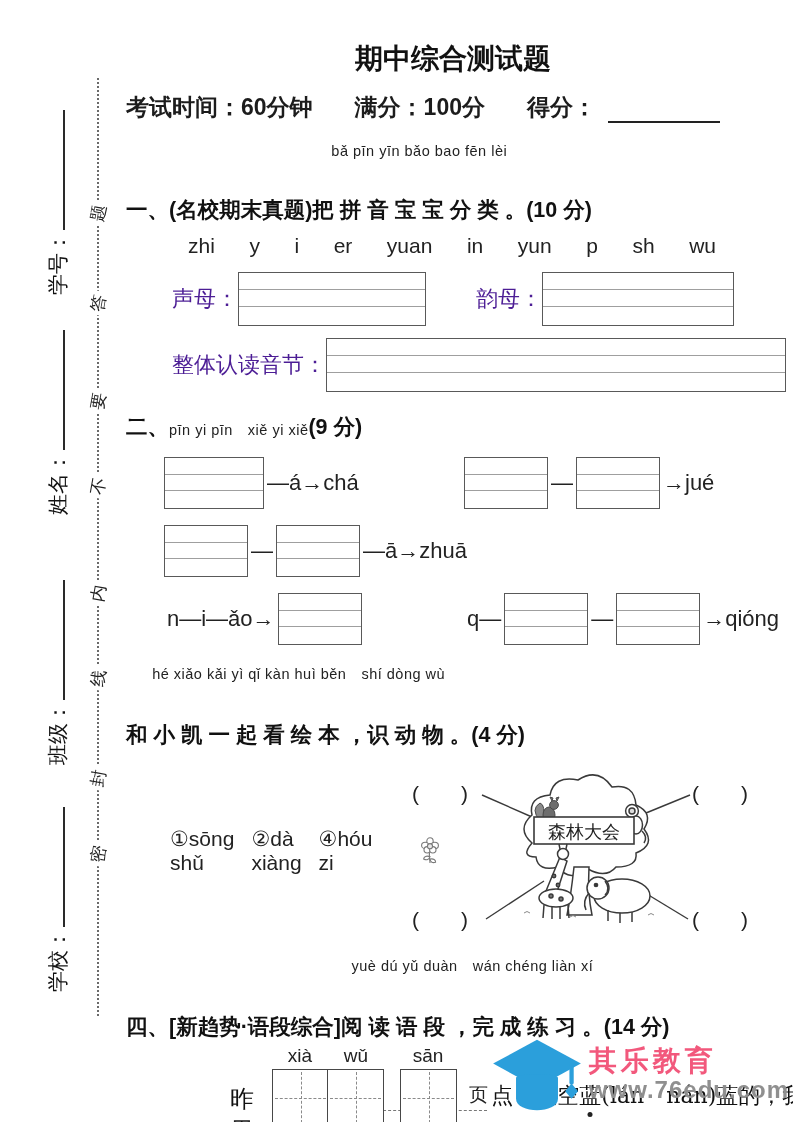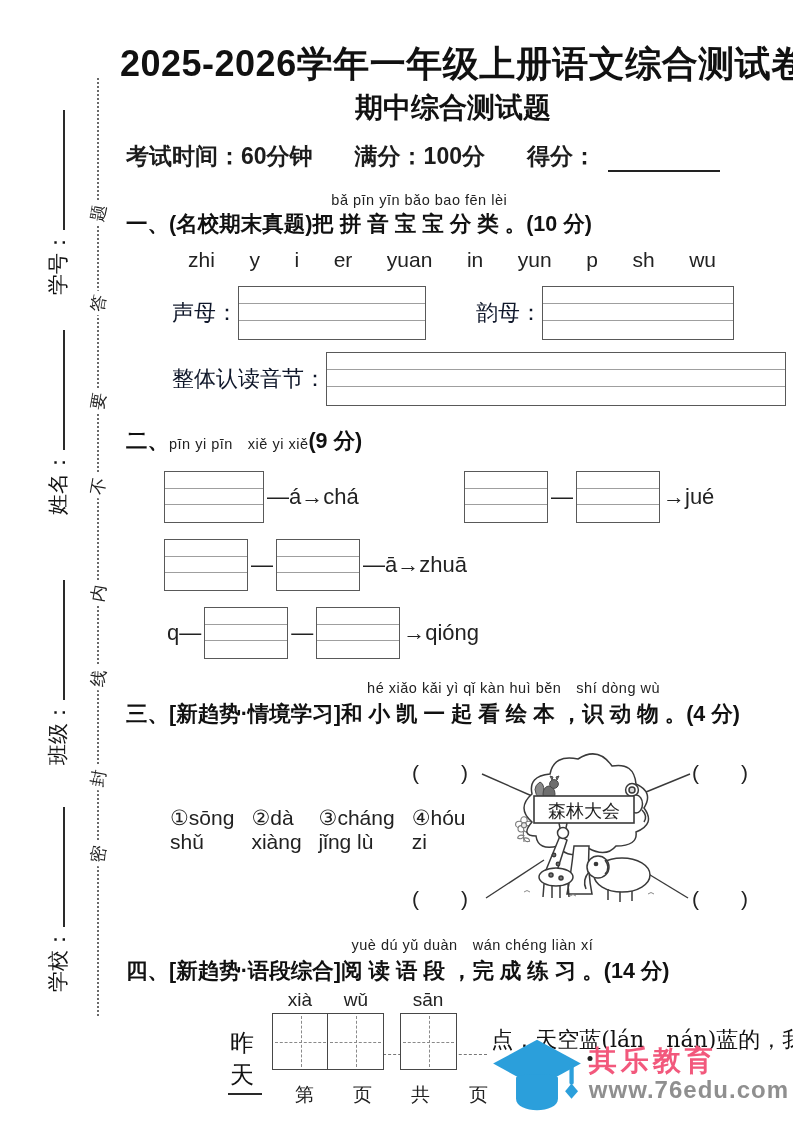--- a/index.html
+++ b/index.html
@@ -21,32 +21,32 @@
   .fld-blank{display:inline-block;width:120px;height:14px;border-bottom:2.5px solid #2a2a2a;margin-left:2px;}
   
   #main{position:absolute;left:120px;top:40px;width:666px;}
   .page-title{font-size:36px;font-weight:800;white-space:nowrap;letter-spacing:0.5px;text-align:center;color:#111;}
   .page-subtitle{font-size:28px;font-weight:800;text-align:center;color:#111;}
   .exam-info{display:flex;align-items:flex-end;gap:42px;margin-top:14px;font-size:23px;font-weight:700;padding-left:6px;}
   .score-blank{display:inline-block;width:112px;height:8px;border-bottom:2.5px solid #222;}
   
   .sec{margin-top:20px;}
   .sec-head{display:flex;align-items:flex-end;font-size:21.5px;font-weight:800;white-space:nowrap;padding-left:6px;color:#111;}
-  .sec-main-col{display:flex;flex-direction:column;align-items:center;}
+  .sec-main-col{display:flex;flex-direction:column;align-items:center;gap:35px;}
   .sec-pinyin{font-size:14.5px;font-weight:400;color:#222;letter-spacing:0.5px;margin-bottom:1px;}
   
   .p4{
     border:1.6px solid #595959;background-color:#fff;
     background-image:linear-gradient(#9f9f9f,#9f9f9f),linear-gradient(#9f9f9f,#9f9f9f);
     background-size:100% 1px;background-position:0 32%,0 65%;background-repeat:no-repeat;
   }
   
   .s1-items{display:flex;justify-content:space-between;width:528px;margin:10px 0 0 68px;font-size:21px;color:#222;}
   .s1-row{display:flex;align-items:center;margin-top:14px;padding-left:52px;}
-  .kai{font-family:"DejaVu Serif",serif;font-size:22px;color:#0f172a;}
+  .kai{font-family:"DejaVu Serif",serif;font-size:22px;color:#4c1d95;}
   .s1-row .p4{height:52px;}
   .sm-box{width:186px;}
   .ym-box{width:190px;}
   .zt-box{flex:1;height:52px;}
   .gap36{width:50px;}
   
   .s2-row{display:flex;align-items:center;margin-top:16px;padding-left:44px;font-size:22px;color:#222;}
   .s2-left{display:flex;align-items:center;width:300px;}
   .s2-right{display:flex;align-items:center;}
   .s2-row .p4{height:50px;width:82px;}
@@ -104,21 +104,20 @@
 </div>
 <div class="seal-field" style="top:765px">
   <span>班级：</span><span class="fld-blank"></span>
 </div>
 <div class="seal-field" style="top:992px">
   <span>学校：</span><span class="fld-blank"></span>
 </div>
 
 <div id="main">
 
-  <div class="page-title">2025-2026学年一年级上册语文综合测试卷</div>
   <div class="page-subtitle">期中综合测试题</div>
 
   <div class="exam-info">
     <span>考试时间：60分钟</span>
     <span>满分：100分</span>
     <span>得分：</span>
       <span class="score-blank" style="margin-left:-30px"></span>
   </div>
 
   <div class="sec">
@@ -180,45 +179,47 @@
     <div class="s2-row">
       <span class="s2-right">
         <span class="p4"></span>
         <span class="s2-tok">—</span>
         <span class="p4"></span>
         <span class="s2-tok">—ā→zhuā</span>
       </span>
     </div>
 
     <div class="s2-row">
+      <span class="s2-left">
+        <span class="s2-tok">n—i—ǎo→</span>
+        <span class="p4"></span>
+      </span>
       <span class="s2-right">
         <span class="s2-tok">q—</span>
         <span class="p4"></span>
         <span class="s2-tok">—</span>
         <span class="p4"></span>
         <span class="s2-tok">→qióng</span>
       </span>
     </div>
   </div>
 
   <div class="sec">
     <div class="sec-head">
-      <span>三、[新趋势·情境学习]</span>
       <span class="sec-main-col">
         <span class="sec-pinyin">hé xiǎo kǎi yì qǐ kàn huì běn　shí dòng wù</span>
         <span>和 小 凯 一 起 看 绘 本 ，识 动 物 。</span>
       </span>
       <span>(4 分)</span>
     </div>
 
     <div class="s3-body">
       <div class="s3-list">
         <span class="s3-item">①sōng shǔ</span>
         <span class="s3-item">②dà xiàng</span>
-        <span class="s3-item">③cháng jǐng lù</span>
         <span class="s3-item">
           <span>④hóu zi</span>
           <svg width="30" height="34" viewBox="0 0 30 34" style="margin-left:26px">
             <g fill="#fff" stroke="#7a7a7a" stroke-width="1.4">
               <path d="M15 16 C13 22 15 28 15 32"></path>
               <path d="M15 24 q-7 -2 -8 3 q6 3 8 -3z"></path>
               <path d="M15 27 q7 -1 7 4 q-6 2 -7 -4z"></path>
               <ellipse cx="15" cy="5" rx="4" ry="4.5"></ellipse>
               <ellipse cx="9" cy="10" rx="4.5" ry="4"></ellipse>
               <ellipse cx="21" cy="10" rx="4.5" ry="4"></ellipse>

